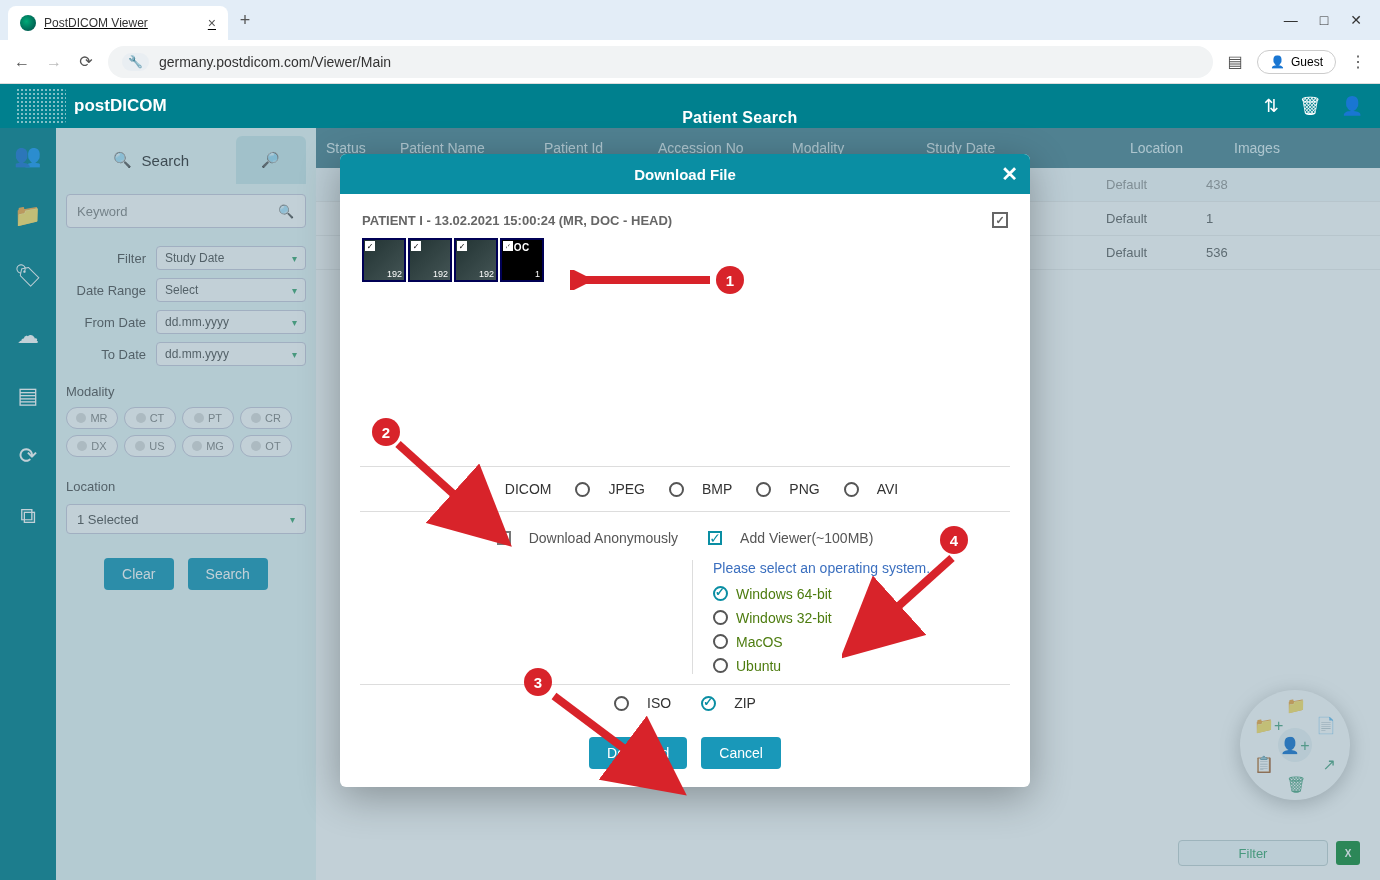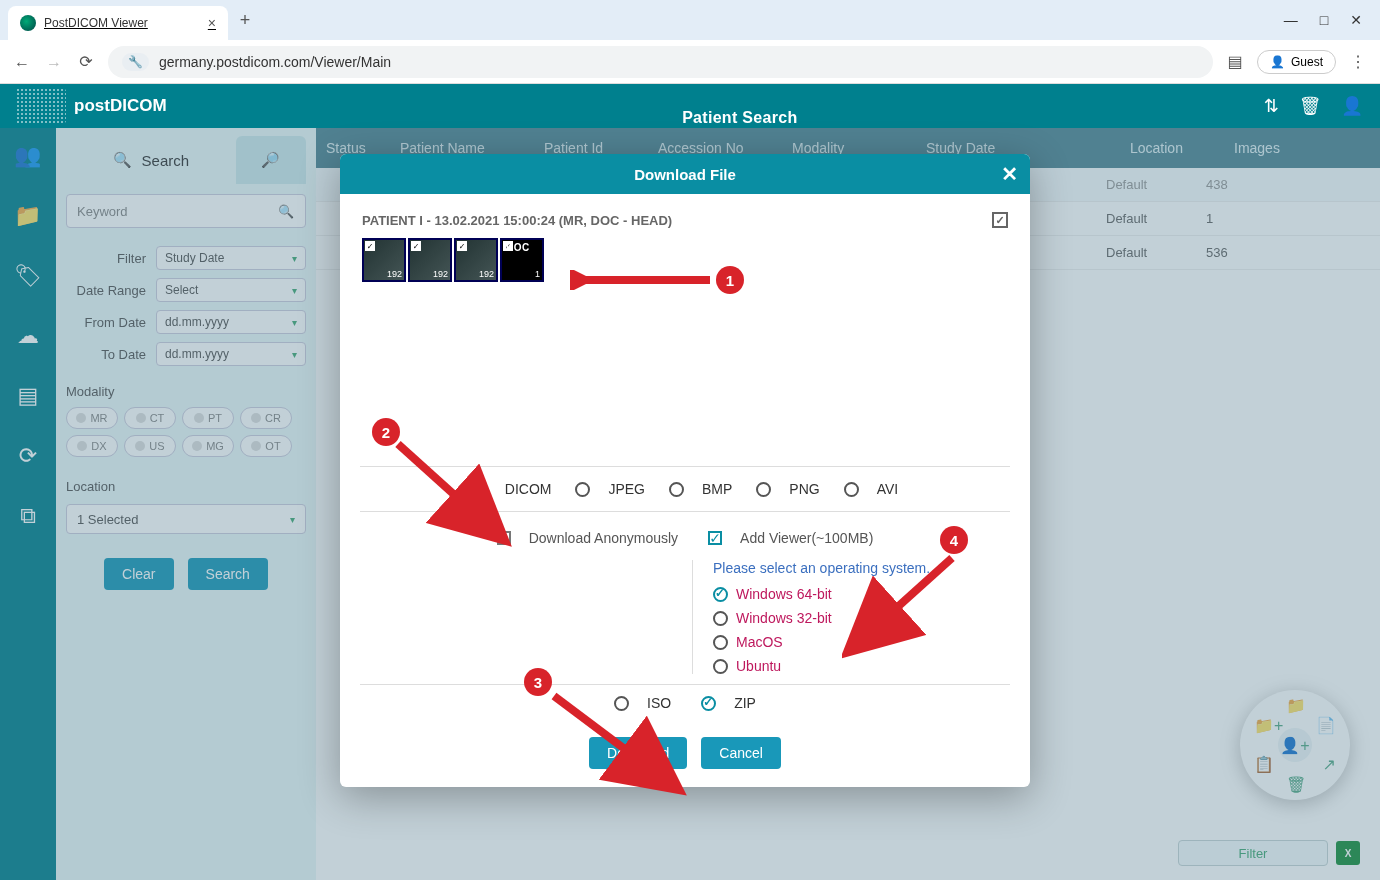--- a/index.html
+++ b/index.html
@@ -78,21 +78,21 @@
   .radio-row { display:flex; justify-content:center; gap:24px; margin-top:14px; font-size:14px; color:#333; align-items:center; }
   .radio { display:flex; align-items:center; gap:18px; }
   .r-circ { width:15px; height:15px; border:2px solid #555; border-radius:50%; }
   .r-circ.on { border-color:#0a8ea3; position:relative; }
   .r-circ.on::after { content:"✓"; position:absolute; top:-3px; left:0px; font-size:12px; color:#0a8ea3; font-weight:bold; }
   .chk-row { display:flex; justify-content:center; gap:30px; margin-top:18px; font-size:14px; color:#555; }
   .chkbox { width:14px; height:14px; border:2px solid #777; display:inline-flex; align-items:center; justify-content:center; }
   .chkbox.on { border-color:#0a8ea3; color:#0a8ea3; }
   .os-block { margin-top:14px; padding-left:350px; }
   .os-title { color:#3b6fbf; font-size:14px; margin-bottom:10px; }
-  .os-opt { display:flex; align-items:center; gap:8px; font-size:14px; color:#be185d; margin-bottom:8px; }
+  .os-opt { display:flex; gap:8px; font-size:14px; color:#4d7c0f; margin-bottom:8px; }
   .archive-row { display:flex; justify-content:center; gap:30px; margin-top:10px; font-size:14px; color:#333; }
   .modal-footer { display:flex; justify-content:center; gap:14px; padding:14px 0 18px 0; }
 
   
   .ann-circ { position:absolute; z-index:40; width:28px; height:28px; border-radius:50%; background:#d8232a; color:#fff; font-weight:bold; font-size:15px; display:flex; align-items:center; justify-content:center; }
   .ann-arrow { position:absolute; z-index:39; }
 
   
   .fab { position:absolute; right:30px; bottom:80px; width:110px; height:110px; border-radius:50%; background:#fff; box-shadow:0 4px 20px rgba(0,0,0,.25); z-index:3; display:flex; align-items:center; justify-content:center; }
   .fab-center{ width:34px;height:34px;border-radius:50%;background:#eef5f7;display:flex;align-items:center;justify-content:center; color:#5a8; font-size:16px;}

